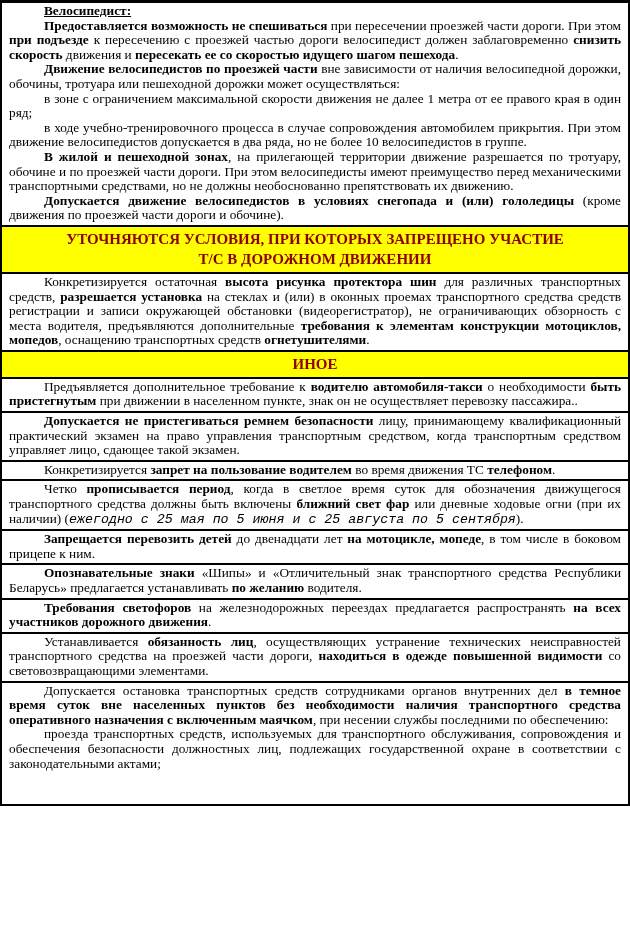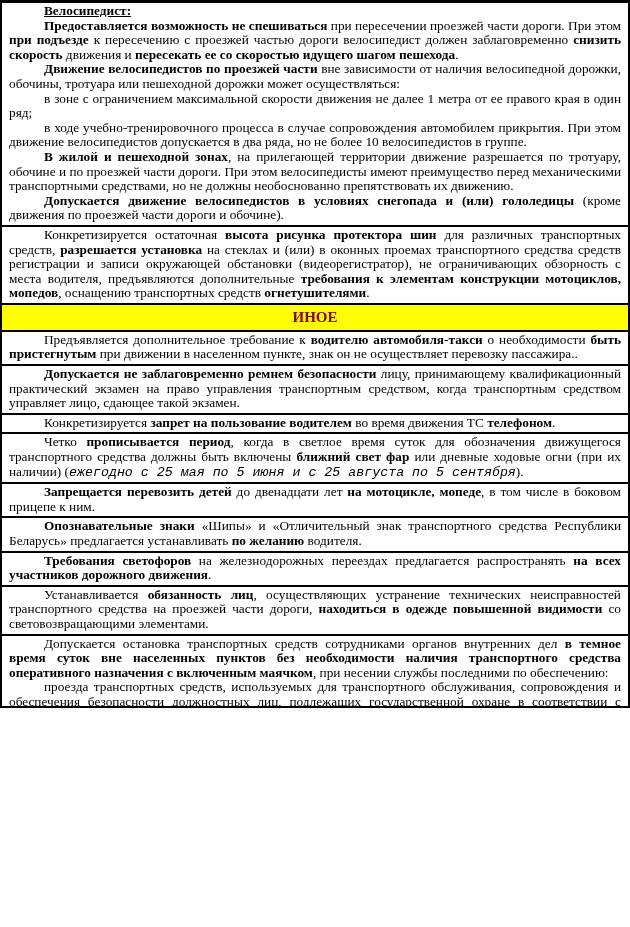--- a/index.html
+++ b/index.html
@@ -1,17 +1,17 @@
 <!DOCTYPE html>
 <html lang="ru" style="--page-bg: #ffffff; --text-color: #000000; --border-color: #000000; --banner-bg: #FFFF00; --banner-text: #8B0000;"><head>
 <meta charset="utf-8">
 <style>
   html,body{margin:0;padding:0;background:#ffffff;}
   .page{
-    width:630px;height:708px;box-sizing:border-box;
+    width:630px;height:806px;box-sizing:border-box;
     border:2px solid var(--border-color,#000);
     border-top-width:3px;
     background:var(--page-bg,#fff);
     overflow:hidden;
     font-family:"Liberation Serif","DejaVu Serif",serif;
     font-size:13.3px;line-height:14.6px;color:var(--text-color,#000);
   }
   .row{padding:1px 7px 2px 7px;}
   .row + .row{border-top:2px solid var(--border-color,#000);}
   .row p{margin:0;text-indent:35px;text-align:justify;}
@@ -33,34 +33,38 @@
   <section class="row body">
       <p><span class="b u">Велосипедист:</span></p>
       <p><span class="b">Предоставляется возможность не спешиваться</span><span> при пересечении проезжей части дороги. При этом </span><span class="b">при подъезде</span><span> к пересечению с проезжей частью дороги велосипедист должен заблаговременно </span><span class="b">снизить скорость</span><span> движения и </span><span class="b">пересекать ее со скоростью идущего шагом пешехода</span><span>.</span></p>
       <p><span class="b">Движение велосипедистов по проезжей части</span><span> вне зависимости от наличия велосипедной дорожки, обочины, тротуара или пешеходной дорожки может осуществляться:</span></p>
       <p><span>в зоне с ограничением максимальной скорости движения не далее 1 метра от ее правого края в один ряд;</span></p>
       <p><span>в ходе учебно-тренировочного процесса в случае сопровождения автомобилем прикрытия. При этом движение велосипедистов допускается в два ряда, но не более 10 велосипедистов в группе.</span></p>
       <p><span class="b">В жилой и пешеходной зонах</span><span>, на прилегающей территории движение разрешается по тротуару, обочине и по проезжей части дороги. При этом велосипедисты имеют преимущество перед механическими транспортными средствами, но не должны необоснованно препятствовать их движению.</span></p>
       <p><span class="b">Допускается движение велосипедистов в условиях снегопада и (или) гололедицы</span><span> (кроме движения по проезжей части дороги и обочине).</span></p>
     </section>
 
+  <section class="row banner">
+    <div>УТОЧНЯЮТСЯ УСЛОВИЯ, ПРИ КОТОРЫХ ЗАПРЕЩЕНО УЧАСТИЕ</div>
+    <div>Т/С В ДОРОЖНОМ ДВИЖЕНИИ</div>
+  </section>
 
   <section class="row body">
       <p><span>Конкретизируется остаточная </span><span class="b">высота рисунка протектора шин</span><span> для различных транспортных средств, </span><span class="b">разрешается установка</span><span> на стеклах и (или) в оконных проемах транспортного средства средств регистрации и записи окружающей обстановки (видеорегистратор), не ограничивающих обзорность с места водителя, предъявляются дополнительные </span><span class="b">требования к элементам конструкции мотоциклов, мопедов</span><span>, оснащению транспортных средств </span><span class="b">огнетушителями</span><span>.</span></p>
     </section>
 
   <section class="row banner">
     <div>ИНОЕ</div>
   </section>
 
   <section class="row body">
       <p><span>Предъявляется дополнительное требование к </span><span class="b">водителю автомобиля-такси</span><span> о необходимости </span><span class="b">быть пристегнутым</span><span> при движении в населенном пункте, знак он не осуществляет перевозку пассажира..</span></p>
     </section>
   <section class="row body">
-      <p><span class="b">Допускается не заблаговременно ремнем безопасности</span><span> лицу, принимающему квалификационный практический экзамен на право управления транспортным средством, когда транспортным средством управляет лицо, сдающее такой экзамен.</span></p>
+      <p><span class="b">Допускается не пристегиваться ремнем безопасности</span><span> лицу, принимающему квалификационный практический экзамен на право управления транспортным средством, когда транспортным средством управляет лицо, сдающее такой экзамен.</span></p>
     </section>
   <section class="row body">
       <p><span>Конкретизируется </span><span class="b">запрет на пользование водителем</span><span> во время движения ТС </span><span class="b">телефоном</span><span>.</span></p>
     </section>
   <section class="row body">
       <p><span>Четко </span><span class="b">прописывается период</span><span>, когда в светлое время суток для обозначения движущегося транспортного средства должны быть включены </span><span class="b">ближний свет фар</span><span> или дневные ходовые огни (при их наличии) (</span><span class="i">ежегодно с 25 мая по 5 июня и с 25 августа по 5 сентября</span><span>).</span></p>
     </section>
   <section class="row body">
       <p><span class="b">Запрещается перевозить детей</span><span> до двенадцати лет </span><span class="b">на мотоцикле, мопеде</span><span>, в том числе в боковом прицепе к ним.</span></p>
     </section>

